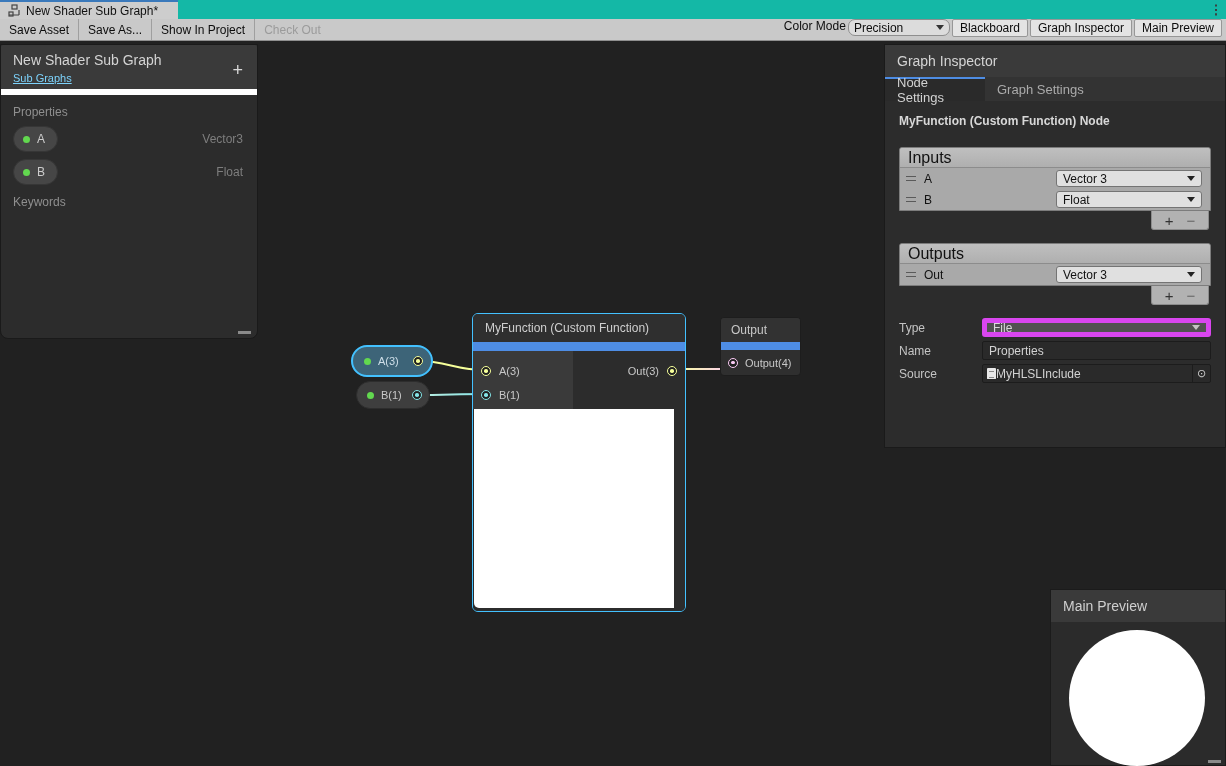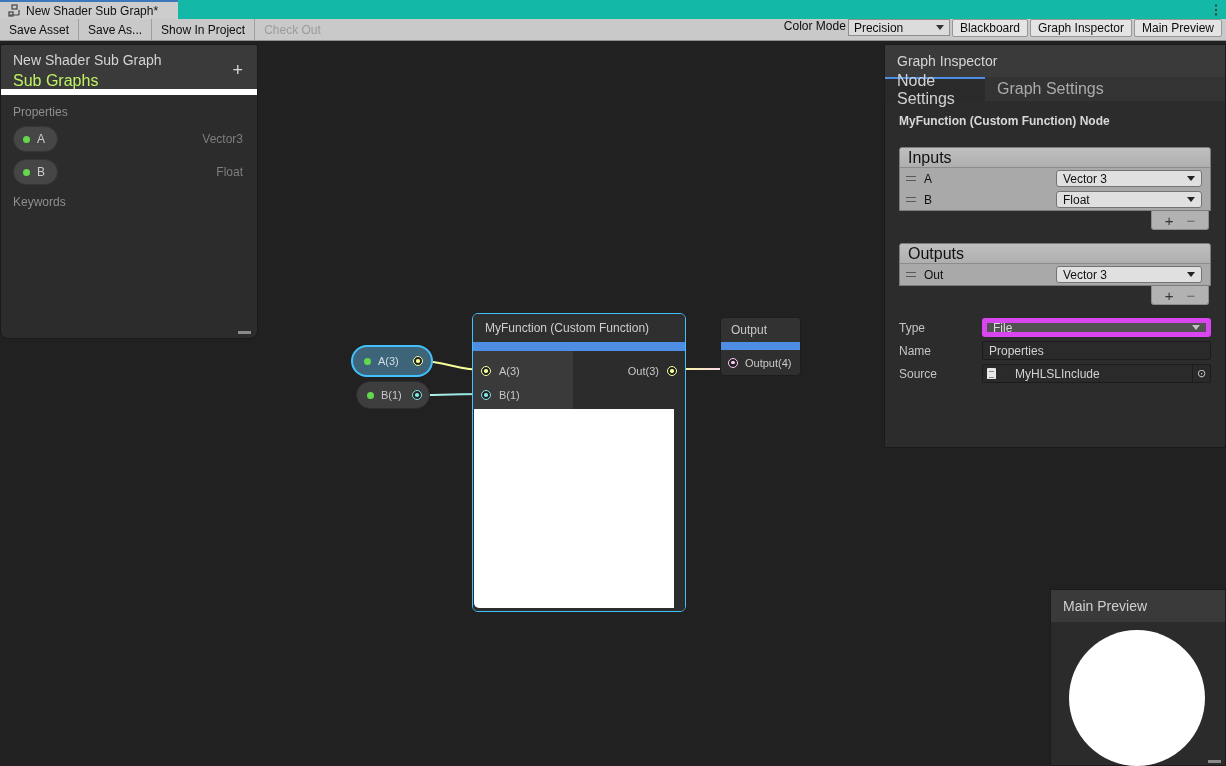--- a/index.html
+++ b/index.html
@@ -12,21 +12,21 @@
   .tab-icon { width:13px; height:13px; flex:0 0 auto; }
   .titlebar-menu { margin-left:auto; width:20px; display:flex; align-items:center; justify-content:center; color:#3a3a3a; font-size:13px; font-weight:bold; }
 
   
   .toolbar { position:absolute; left:0; top:19px; width:1226px; height:22px; background:#c9c9c9; border-bottom:1px solid #8f8f8f; display:flex; align-items:center; font-size:12px; color:#0c0c0c; }
   .tb-left { display:flex; align-items:center; height:100%; }
   .tb-btn { padding:0 9px; height:100%; display:flex; align-items:center; border-right:1px solid #9f9f9f; }
   .tb-btn.disabled { color:#9b9b9b; }
   .tb-right { margin-left:auto; display:flex; gap:2px; padding-right:4px; height:100%; }
   .tb-label { color:#0c0c0c; }
-  .tb-select { width:102px; height:17px; background:#dcdcdc; border:1px solid #8e8e8e; border-radius:0; display:flex; align-items:center; padding:0 5px; }
+  .tb-select { width:102px; height:17px; background:#dcdcdc; border:1px solid #8e8e8e; border-radius:7px; display:flex; align-items:center; padding:0 5px; }
   .tb-select .caret { margin-left:auto; }
   .caret { width:0; height:0; border-left:4px solid transparent; border-right:4px solid transparent; border-top:5px solid #333; }
   .tb-button { height:18px; background:#e4e4e4; border:1px solid #979797; border-radius:2px; display:flex; align-items:center; padding:0 7px; }
 
   
   .canvas { position:absolute; left:0; top:41px; width:1226px; height:725px; background:#212121; }
   .wires { position:absolute; left:0; top:0; width:1226px; height:725px; }
 
   
   .port { width:10px; height:10px; border-radius:50%; border:1.5px solid; display:flex; align-items:center; justify-content:center; background:#212121; flex:0 0 auto; }
@@ -58,32 +58,32 @@
   
   .onode { position:absolute; left:720px; top:276px; width:81px; background:#2f2f2f; border:1px solid #1d1d1d; border-radius:4px; overflow:hidden; }
   .onode-header { height:24px; background:#323232; display:flex; align-items:center; padding-left:10px; font-size:12px; color:#c8c8c8; }
   .onode .bluebar { height:8px; }
   .onode-body { height:25px; display:flex; align-items:center; gap:7px; padding-left:7px; font-size:11px; color:#c8c8c8; }
 
   
   .blackboard { position:absolute; left:0; top:3px; width:258px; height:295px; background:#2c2c2c; border:1px solid #1a1a1a; border-radius:0 0 8px 8px; }
   .bb-header { height:50px; background:#3a3a3a; border-bottom:6px solid #ffffff; padding:7px 12px 0 12px; position:relative; border-radius:2px 2px 0 0; }
   .bb-title { font-size:14px; color:#d4d4d4; }
-  .bb-sub { font-size:16px; color:#bef264; margin-top:4px; }
+  .bb-sub { font-size:11px; color:#7dd3fc; margin-top:4px;text-decoration:underline; }
   .bb-add { position:absolute; right:14px; top:16px; font-size:18px; color:#d8d8d8; line-height:1; }
   .bb-section { padding:10px 12px 0 12px; font-size:12px; color:#8f8f8f; }
   .bb-row { display:flex; align-items:center; padding:7px 14px 0 12px; }
   .bb-pill { display:flex; align-items:center; gap:7px; background:#464646; border:1px solid #363636; border-radius:13px; height:26px; padding:0 12px 0 9px; font-size:12px; color:#cccccc; }
   .bb-type { margin-left:auto; font-size:12px; color:#7e7e7e; }
   .resize-dash { position:absolute; right:6px; bottom:4px; width:13px; height:3px; background:#8a8a8a; }
 
   
   .inspector { position:absolute; left:884px; top:3px; width:342px; height:404px; background:#2c2c2c; border:1px solid #1a1a1a; }
   .gi-header { height:32px; background:#3a3a3a; display:flex; align-items:center; padding-left:12px; font-size:14px; color:#d4d4d4; }
-  .gi-tabs { height:24px; background:#333333; display:flex; font-size:16px; }
+  .gi-tabs { height:24px; background:#333333; display:flex; font-size:13px; }
   .gi-tab { padding:0 12px; display:flex; align-items:center; color:#ababab; }
   .gi-tab.active { background:#2a2a2a; border-top:2px solid #4e8de4; color:#d2d2d2; width:100px; }
   .gi-body { padding:0 14px; }
   .gi-node-title { font-size:12px; font-weight:bold; color:#d8d8d8; margin:13px 0 19px 0; }
 
   .ulist { background:#a9a9a9; border:1px solid #7c7c7c; border-radius:3px 3px 0 0; }
   .ulist-head { height:20px; background:linear-gradient(#bfbfbf,#afafaf); border-bottom:1px solid #8c8c8c; display:flex; align-items:center; padding:0 8px; font-size:16px; color:#111; border-radius:2px 2px 0 0; }
   .ulist-row { height:21px; display:flex; align-items:center; padding:0 8px 0 6px; font-size:12px; color:#111; }
   .drag-handle { width:10px; height:5px; border-top:1.5px solid #5a5a5a; border-bottom:1.5px solid #5a5a5a; margin-right:8px; flex:0 0 auto; }
   .ulist-dd { margin-left:auto; width:146px; height:17px; background:#e0e0e0; border:1px solid #747474; border-radius:3px; display:flex; align-items:center; padding:0 6px; font-size:12px; color:#111;gap:17px; }
@@ -92,21 +92,21 @@
   .pm-box { width:58px; height:19px; background:#b2b2b2; border:1px solid #8c8c8c; border-top:none; border-radius:0 0 3px 3px; display:flex; align-items:center; justify-content:space-evenly; font-size:15px; color:#333; line-height:1; margin-right:2px; }
   .pm-box .minus { color:#666; }
 
   .gi-fields { margin-top:12px; display:flex; flex-direction:column; gap:4px; }
   .gi-frow { display:flex; align-items:center; height:19px; font-size:12px; color:#c4c4c4; }
   .gi-flabel { width:83px; flex:0 0 auto; }
   .dark-dd { flex:1; height:19px; background:#515151; border:5px solid #d946ef; border-radius:3px; display:flex; align-items:center; padding:0 6px; color:#dadada;gap:8px; }
   .dark-dd .caret { margin-left:auto; border-top-color:#c4c4c4; }
   .dark-field { flex:1; height:19px; background:#2a2a2a; border:1px solid #1c1c1c; border-radius:2px; display:flex; align-items:center; padding:0 6px; color:#d2d2d2; }
   .obj-field { padding:0; }
-  .obj-main { flex:1; display:flex; align-items:center; gap:19px; padding-left:4px; }
+  .obj-main { flex:1; display:flex; align-items:center; gap:0; padding-left:4px; }
   .doc-icon { width:9px; height:11px; background:#e9e9e9; border-radius:1px; box-shadow:inset 0 -2px 0 #e9e9e9; position:relative; }
   .doc-icon::after { content:""; position:absolute; left:2px; top:3px; width:5px; height:5px; border-top:1px solid #8a8a8a; border-bottom:1px solid #8a8a8a; }
   .obj-picker { width:18px; height:100%; border-left:1px solid #1c1c1c; display:flex; align-items:center; justify-content:center; color:#cfcfcf; font-size:11px; }
 
   
   .mpreview { position:absolute; left:1050px; top:548px; width:176px; height:177px; background:#2b2b2b; border:1px solid #1b1b1b; }
   .mp-header { height:32px; background:#3a3a3a; display:flex; align-items:center; padding-left:12px; font-size:14px; color:#cfcfcf; }
   .mp-body { position:relative; height:145px; }
   .sphere { position:absolute; left:18px; top:8px; width:136px; height:136px; border-radius:50%; background:#ffffff; }
   .mpreview .resize-dash { right:4px; bottom:2px; }

